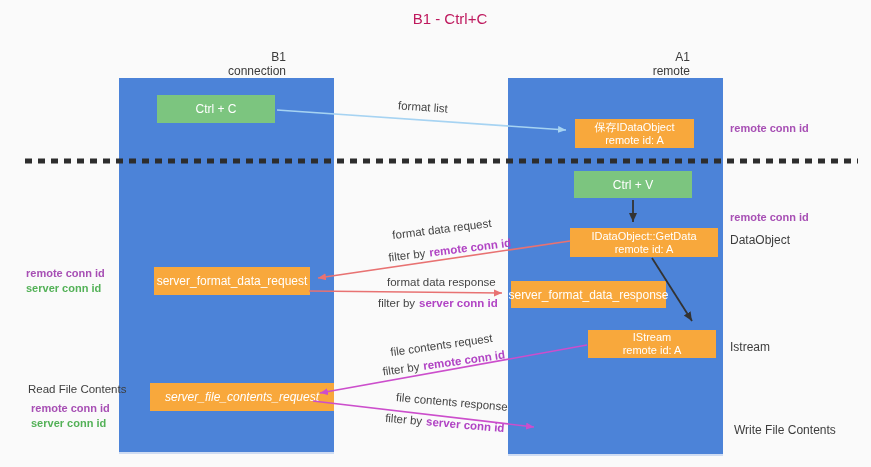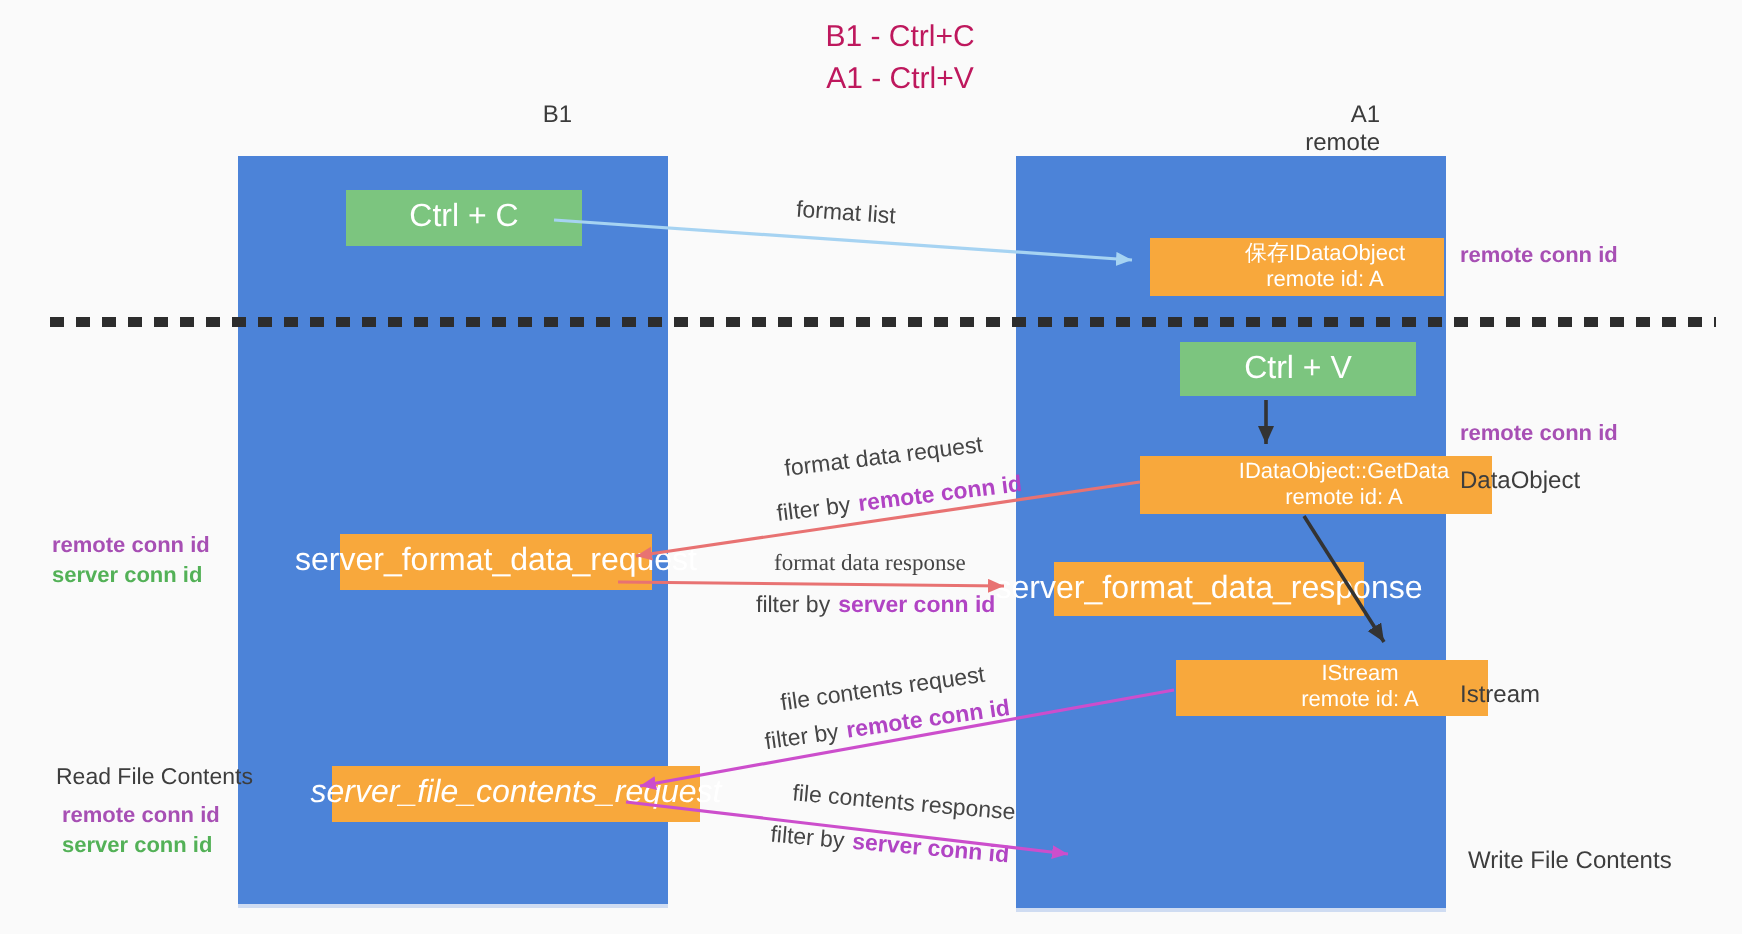--- a/index.html
+++ b/index.html
@@ -9,22 +9,22 @@
   .lane{position:absolute;background:#4c83d8;}
   .lane-left{left:119px;top:78px;width:215px;height:374px;border-bottom:2px solid #cfdcf2;}
   .lane-right{left:508px;top:78px;width:215px;height:376px;border-bottom:2px solid #cfdcf2;}
   .title{left:300px;top:8px;width:300px;text-align:center;font-size:15px;line-height:21px;color:#be185d;}
   .lane-header{top:50px;width:140px;text-align:right;font-size:12px;line-height:14px;color:#3b3b3b;}
   .hl{left:146px;} .hr{left:550px;}
   .node{position:absolute;display:flex;flex-direction:column;align-items:center;justify-content:center;
         color:#fff;text-align:center;}
   .green{background:#7cc57f;}
   .orange{background:#f8a83c;}
-  .one-line{font-size:16px;margin-left:16px;}
-  .two-line{font-size:11px;line-height:13px;padding-left:28px;}
+  .one-line{font-size:12px;}
+  .two-line{font-size:11px;line-height:13px;}
   .n-ctrlc{left:157px;top:95px;width:118px;height:28px;}
   .n-ctrlv{left:574px;top:171px;width:118px;height:27px;text-align:right;}
   .n-save{left:575px;top:119px;width:119px;height:29px;}
   .n-getdata{left:570px;top:228px;width:148px;height:29px;}
   .n-istream{left:588px;top:330px;width:128px;height:28px;}
   .n-freq{left:154px;top:267px;width:156px;height:28px;}
   .n-fresp{left:511px;top:281px;width:155px;height:27px;}
   .n-fcreq{left:150px;top:383px;width:184px;height:28px;font-style:italic;}
   .n-fcresp{left:543px;top:416px;width:163px;height:27px;}
   .side{position:absolute;font-size:11.5px;}
@@ -39,25 +39,25 @@
   .r-pos4{transform:rotate(4deg);} .r-pos5{transform:rotate(5deg);}
   svg.overlay{position:absolute;left:0;top:0;pointer-events:none;}
 </style>
 </head>
 <body>
 
 <div class="canvas">
 
   <div class="abs title">
     <div>B1 - Ctrl+C</div>
-    <div>A1 - Ctrl+V</div>
   </div>
 
   <div class="abs lane-header hl">
     <div>B1</div>
+    <div>connection</div>
   </div>
   <div class="abs lane-header hr">
     <div>A1</div>
     <div>remote</div>
   </div>
 
   <div class="lane lane-left"></div>
   <div class="lane lane-right"></div>
 
   <div class="node green one-line n-ctrlc">
@@ -104,21 +104,21 @@
     <div class="greentx">server conn id</div>
   </div>
 
   <div class="alabel r-pos4" style="left:398px;top:101px;">format list</div>
 
   <div class="alabel r-neg7" style="left:392px;top:223px;">format data request</div>
   <div class="alabel r-neg7" style="left:388px;top:244px;">
     <span class="fb">filter by</span><span class="fpurple">remote conn id</span>
   </div>
 
-  <div class="alabel" style="left:387px;top:276px;font-family:Liberation Serif, serif;">format data response</div>
+  <div class="alabel" style="left:387px;top:276px;">format data response</div>
   <div class="alabel" style="left:378px;top:297px;">
     <span class="fb">filter by</span><span class="fpurple">server conn id</span>
   </div>
 
   <div class="alabel r-neg8" style="left:390px;top:339px;">file contents request</div>
   <div class="alabel r-neg8" style="left:382px;top:357px;">
     <span class="fb">filter by</span><span class="fpurple">remote conn id</span>
   </div>
 
   <div class="alabel r-pos5" style="left:396px;top:396px;">file contents response</div>

